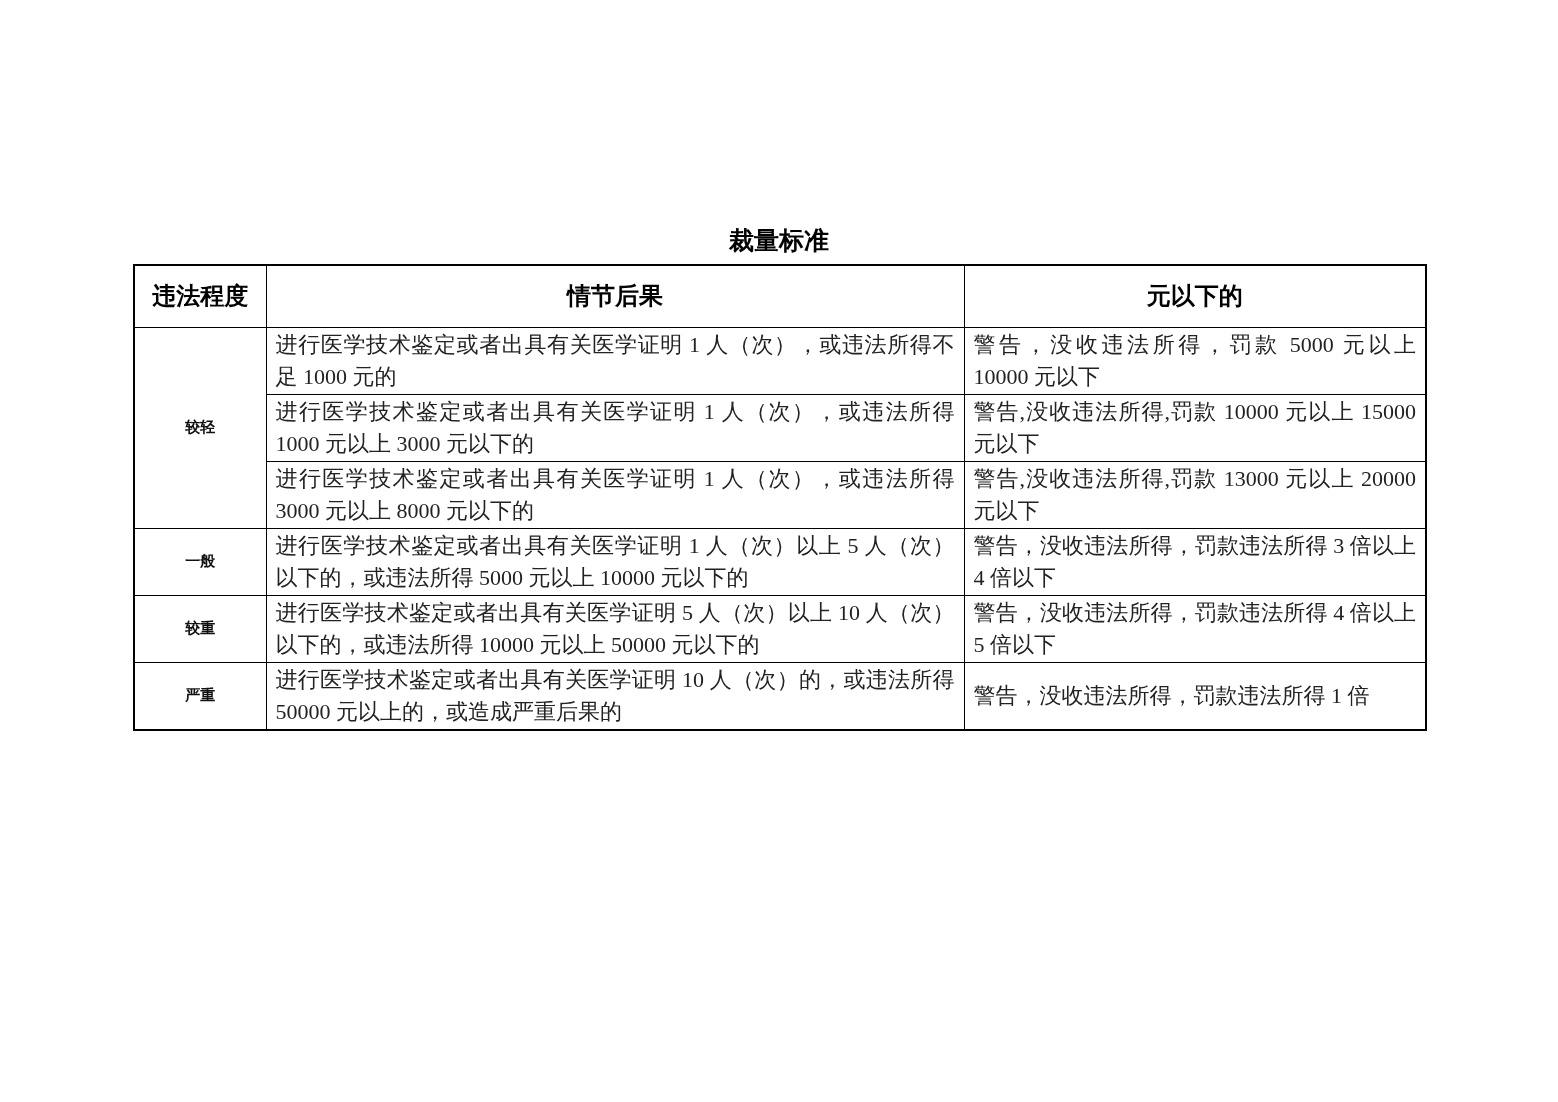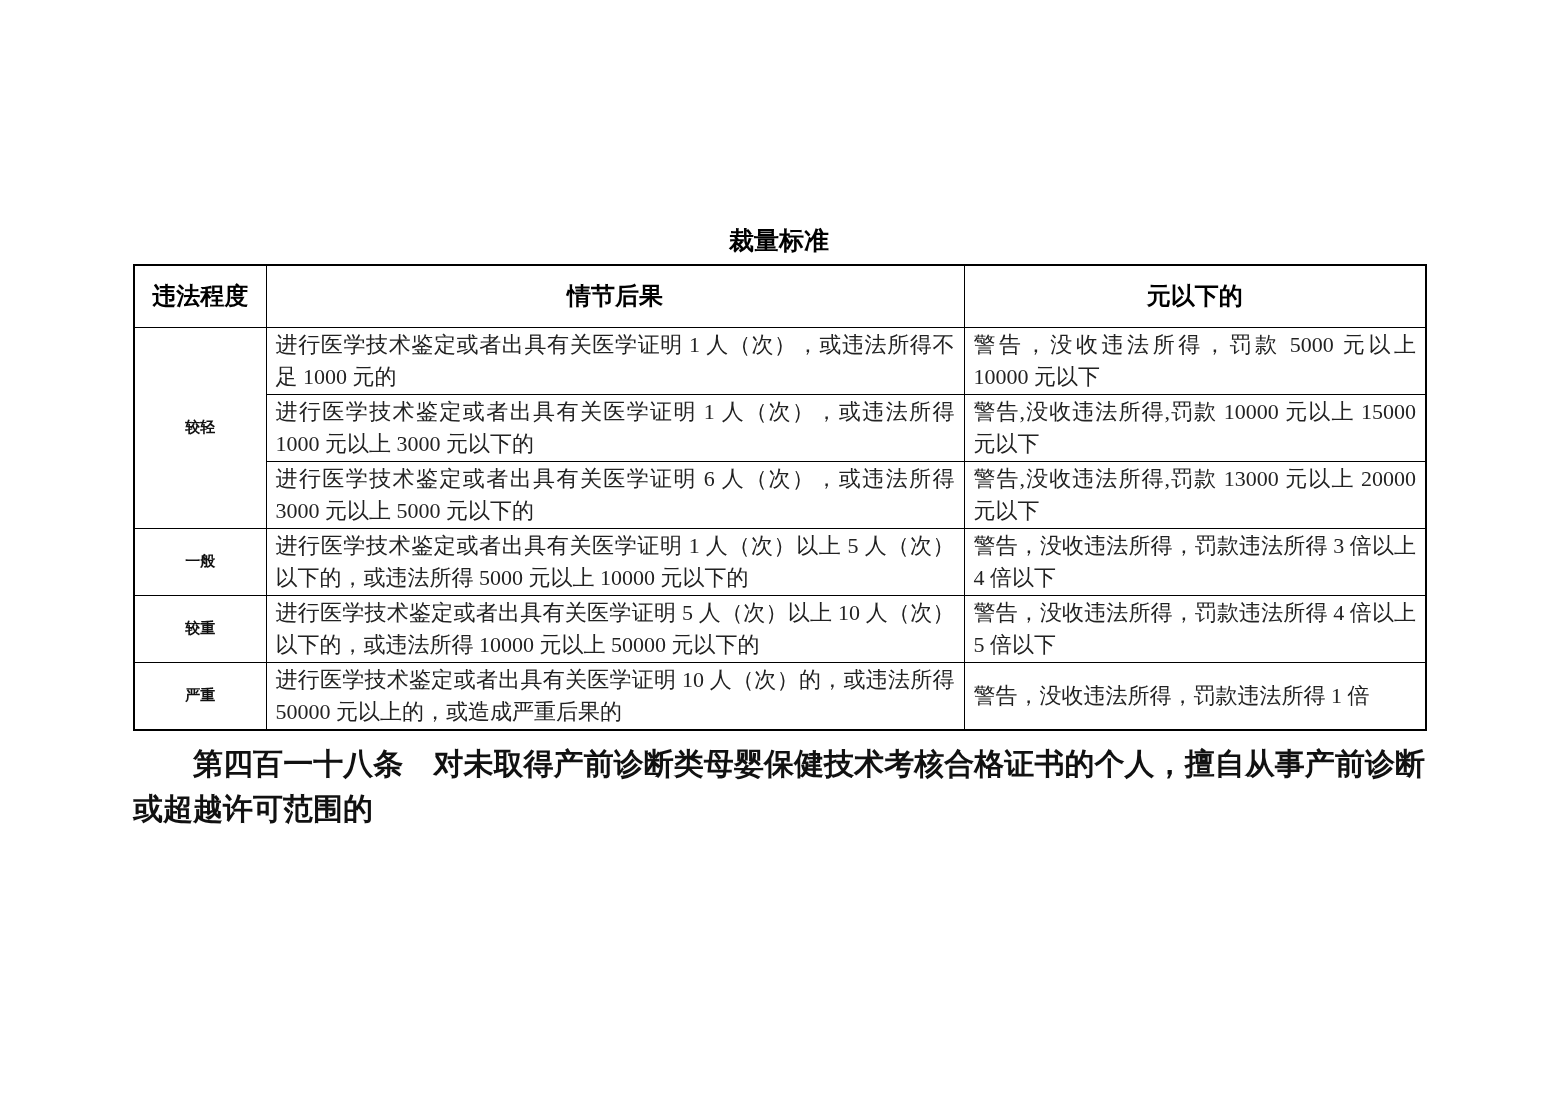--- a/index.html
+++ b/index.html
@@ -126,21 +126,21 @@
         <tr class="r-std">
           <td class="severity" rowspan="3">较轻</td>
           <td class="cellText">进行医学技术鉴定或者出具有关医学证明 1 人（次），或违法所得不足 1000 元的</td>
           <td class="cellText">警告，没收违法所得，罚款 5000 元以上 10000 元以下</td>
         </tr>
         <tr class="r-std">
           <td class="cellText">进行医学技术鉴定或者出具有关医学证明 1 人（次），或违法所得 1000 元以上 3000 元以下的</td>
           <td class="cellText">警告,没收违法所得,罚款 10000 元以上 15000 元以下</td>
         </tr>
         <tr class="r-std">
-          <td class="cellText">进行医学技术鉴定或者出具有关医学证明 6 人（次），或违法所得 3000 元以上 5000 元以下的</td>
+          <td class="cellText">进行医学技术鉴定或者出具有关医学证明 1 人（次），或违法所得 3000 元以上 8000 元以下的</td>
           <td class="cellText">警告,没收违法所得,罚款 13000 元以上 20000 元以下</td>
         </tr>
         <tr class="r-std">
           <td class="severity">一般</td>
           <td class="cellText">进行医学技术鉴定或者出具有关医学证明 1 人（次）以上 5 人（次）以下的，或违法所得 5000 元以上 10000 元以下的</td>
           <td class="cellText">警告，没收违法所得，罚款违法所得 3 倍以上 4 倍以下</td>
         </tr>
         <tr class="r-std">
           <td class="severity">较重</td>
           <td class="cellText">进行医学技术鉴定或者出具有关医学证明 5 人（次）以上 10 人（次）以下的，或违法所得 10000 元以上 50000 元以下的</td>
@@ -148,18 +148,17 @@
         </tr>
         <tr class="r-last">
           <td class="severity">严重</td>
           <td class="cellText">进行医学技术鉴定或者出具有关医学证明 10 人（次）的，或违法所得 50000 元以上的，或造成严重后果的</td>
           <td class="cellText">警告，没收违法所得，罚款违法所得 1 倍</td>
         </tr>
       </tbody>
     </table>
 
 
-    <p class="article">第四百一十八条　对未取得产前诊断类母婴保健技术考核合格证书的个人，擅自从事产前诊断或超越许可范围的</p>
 
 
   </div>
 
 </div>
 
 </body></html>

